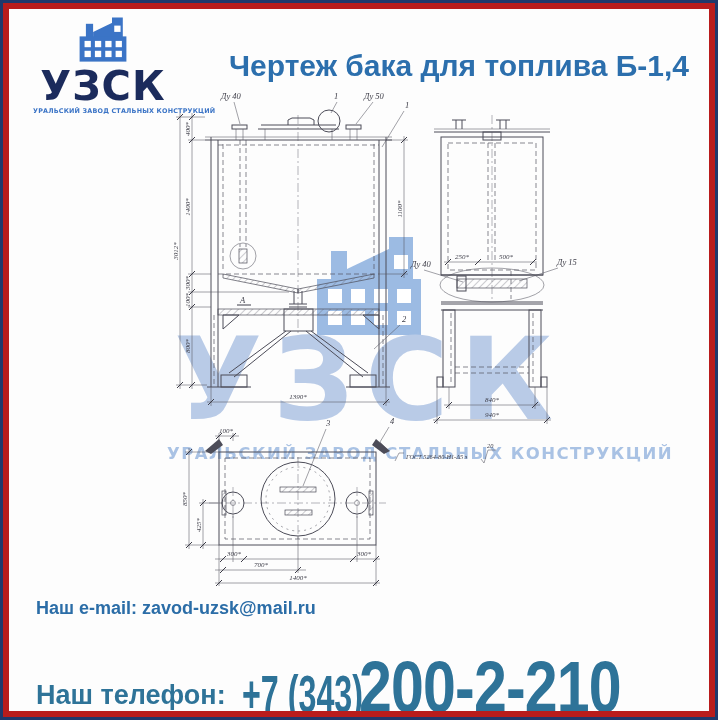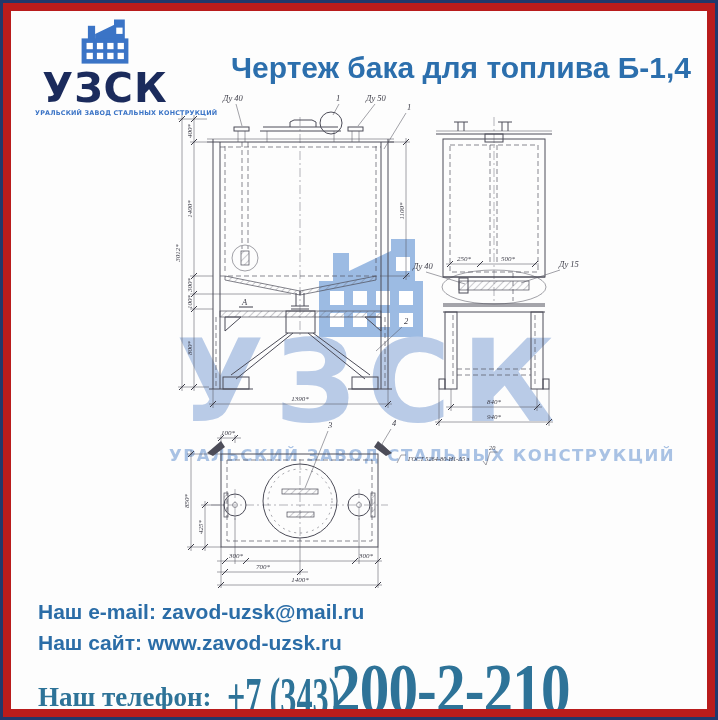--- a/index.html
+++ b/index.html
@@ -1,18 +1,18 @@
 <!DOCTYPE html>
 <html><head>
 <meta charset="utf-8">
 <style>
   html,body{margin:0;padding:0;background:#ffffff;}
   .page{width:718px;height:720px;box-sizing:border-box;border:3px solid #20386b;
         font-family:"DejaVu Sans",sans-serif;}
-  .inner{width:100%;height:100%;box-sizing:border-box;border:8px solid #b91c1c;
+  .inner{width:100%;height:100%;box-sizing:border-box;border:6px solid #b91c1c;
          position:relative;background:#fdfdfd;overflow:hidden;}
 
   
   .logo{position:absolute;left:24px;top:8px;width:140px;text-align:center;}
   .logo .fic{width:54px;height:46px;color:#3b74c6;display:inline-block;}
   .logo-name{font-size:40px;font-weight:bold;color:#1b2b5c;line-height:.95;letter-spacing:1px;}
   .logo-sub{font-size:6.4px;font-weight:bold;color:#3b74c6;margin-top:2px;letter-spacing:.2px;white-space:nowrap;}
 
   
   .title{position:absolute;left:192px;top:40px;width:516px;
@@ -32,24 +32,24 @@
   .cl{stroke:#6a6a74;stroke-width:.5;fill:none;stroke-dasharray:9 3 2 3;}
   .dim{stroke:#55555f;stroke-width:.55;fill:none;}
   .tick{stroke:#3d3d48;stroke-width:1;}
   text.dt{font:italic 7px "Liberation Serif",serif;fill:#3d3d48;}
   text.ct{font:italic 8.5px "Liberation Serif",serif;fill:#3d3d48;}
   text.wt{font:italic 6.3px "Liberation Serif",serif;fill:#3d3d48;}
   .hat{fill:url(#hatch);stroke:#4c4c58;stroke-width:.7;}
 
   
   .f-line{position:absolute;left:27px;font-family:"Liberation Sans",sans-serif;
-          font-weight:bold;color:#2b6da7;font-size:21px;}
+          font-weight:bold;color:#2b6da7;font-size:18px;}
   .f-email{top:589px;} .f-site{top:620px;}
   .phone{position:absolute;left:27px;top:647px;display:flex;align-items:flex-end;
-         color:#2e7398;font-family:Liberation Serif, serif;white-space:nowrap;}
+         color:#2e7398;font-family:Liberation Sans, sans-serif;white-space:nowrap;}
   .phone-label{font-size:27px;font-weight:bold;padding-bottom:8px;}
   .phone-pre{font-size:52px;font-weight:bold;transform:scaleX(.62);transform-origin:0 100%;
              margin-left:16px;line-height:.95;}
   .phone-num{font-size:72px;font-weight:bold;transform:scaleX(.82);transform-origin:0 100%;
              margin-left:-78px;line-height:.88;letter-spacing:-1px;}
 </style>
 </head>
 <body>
 
 <div class="page">
@@ -365,24 +365,20 @@
       <text class="wt" x="245" y="370">ГОСТ 5264-80-Н1-Δ5 э</text>
       <polyline class="tn" points="320,370 323,374 327,361 335,361"></polyline>
       <text class="wt" x="326" y="359">20</text>
     </g>
   </svg>
 
   <div class="f-line f-email">
     <span>Наш e-mail:</span>
     <span>zavod-uzsk@mail.ru</span>
   </div>
-  <div class="f-line f-site">
-    <span>Наш сайт:</span>
-    <span>www.zavod-uzsk.ru</span>
-  </div>
   <div class="phone">
     <span class="phone-label">Наш телефон:</span>
     <span class="phone-pre">+7 (343)</span>
     <span class="phone-num">200-2-210</span>
   </div>
 
  </div>
 </div>
 
 </body></html>

